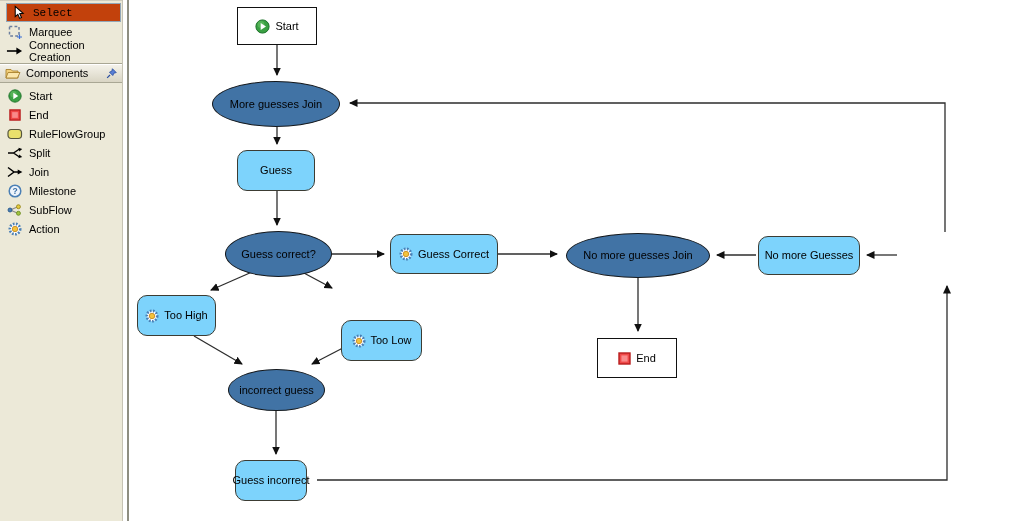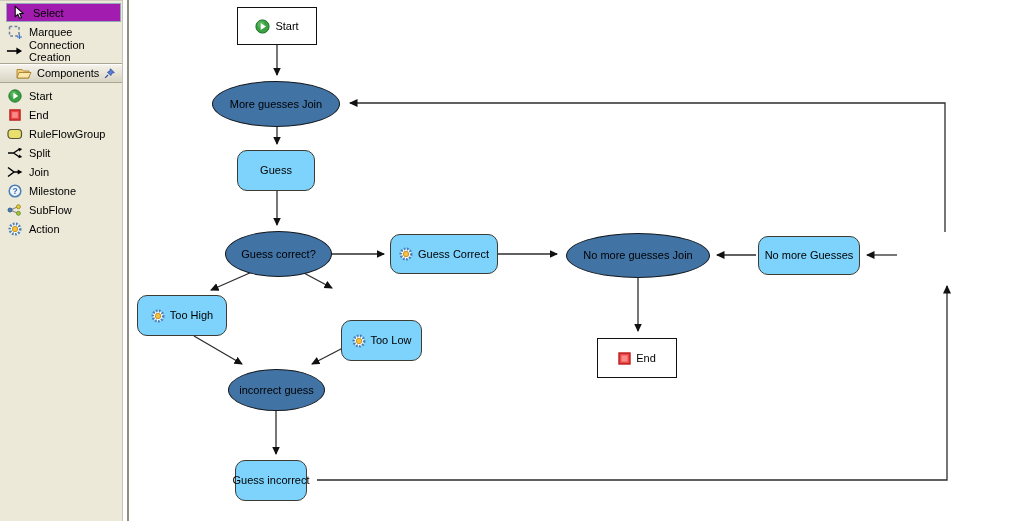--- a/index.html
+++ b/index.html
@@ -23,23 +23,23 @@
   .icon { display:inline-flex; align-items:center; justify-content:center; flex:none; }
 
   
   .palette { position:absolute; left:0; top:0; width:122px; height:521px;
              background:#ece9d8; border-top:1px solid #cfccbd; z-index:10; }
   .palette-gutter { position:absolute; left:122px; top:0; width:7px; height:521px;
                     background:#fff; border-left:1px solid #c6c3b4; border-right:2px solid #8e8e82; z-index:10; }
   .tools { padding-top:2px; }
   .p-row { height:19px; display:flex; align-items:center; gap:6px; padding-left:6px; cursor:pointer; }
   .p-row .icon { width:17px; height:15px; }
-  .p-row.active { background:#a21caf; border:1px solid #93a7b8; margin:0 1px 0 6px; padding-left:3px; }
+  .p-row.active { background:#c2410c; border:1px solid #93a7b8; margin:0 1px 0 6px; padding-left:3px;font-family:Liberation Mono, monospace; }
   .drawer-header { height:20px; margin-top:3px; display:flex; align-items:center; gap:5px;
-                   padding:0 16px; background:linear-gradient(#f6f4ec,#d9d5c4);
+                   padding:0 5px; background:linear-gradient(#f6f4ec,#d9d5c4);
                    border-top:1px solid #a9a794; border-bottom:1px solid #a9a794;
                    box-shadow: inset 0 1px 0 #ffffff; cursor:pointer; }
   .drawer-header .hlabel { flex:1; }
   .components { padding-top:3px; }
 </style>
 </head>
 <body>
 
 <div class="canvas">
 
@@ -103,21 +103,21 @@
 
   <div class="node ellipse" style="left:566px;top:233px;width:144px;height:45px;">
     <span class="lbl">No more guesses Join</span>
   </div>
 
   <div class="node group" style="left:758px;top:236px;width:102px;height:39px;">
     <span class="lbl">No more Guesses</span>
   </div>
 
 
-  <div class="node group" style="left:137px;top:295px;width:90px;height:41px;">
+  <div class="node group" style="left:137px;top:295px;width:79px;height:41px;">
     <span class="icon">
       <svg width="14" height="14" viewBox="0 0 14 14">
           <circle cx="7" cy="7" r="5.2" fill="#fff" stroke="#4a7fb5" stroke-width="2.6" stroke-dasharray="1.7 1.4"></circle>
           <circle cx="7" cy="7" r="2.7" fill="#f3c33c" stroke="#cf942c" stroke-width="1"></circle>
         </svg>
     </span>
     <span class="lbl">Too High</span>
   </div>
 
   <div class="node group" style="left:341px;top:300px;width:81px;height:41px;margin-top:20px;">

